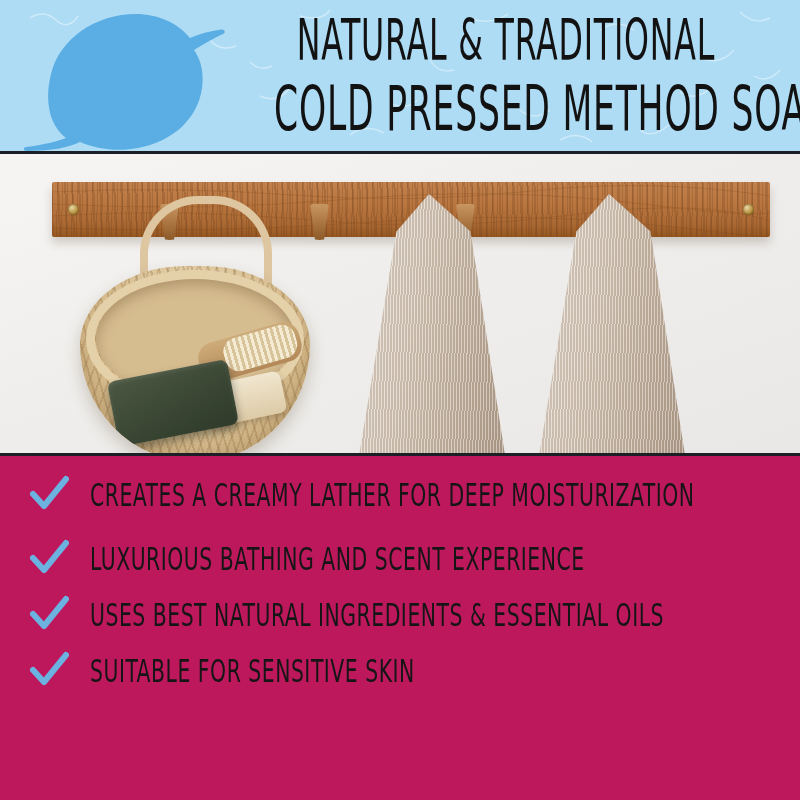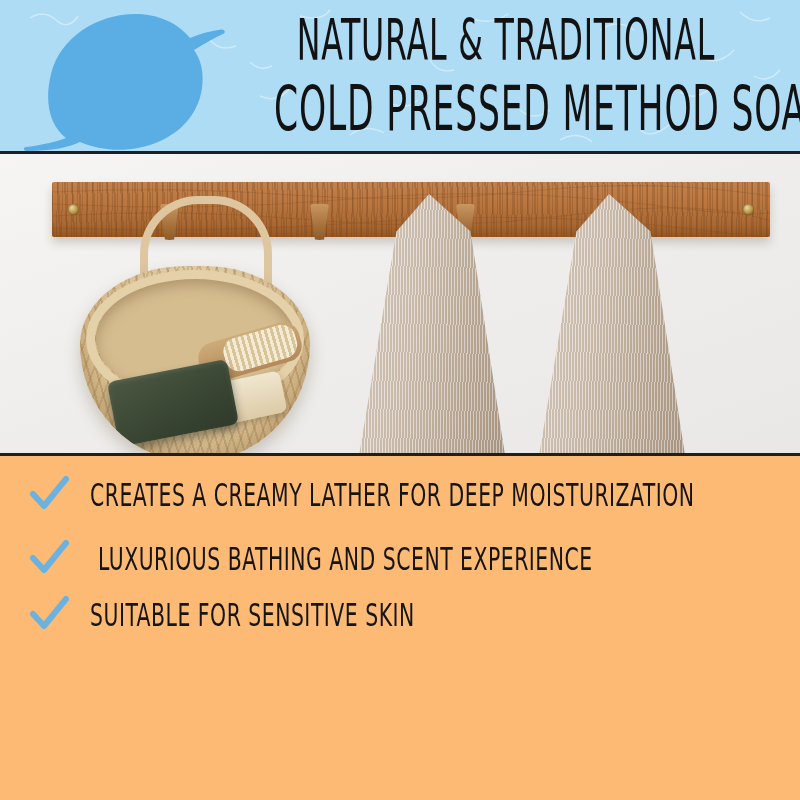--- a/index.html
+++ b/index.html
@@ -234,33 +234,32 @@
       linear-gradient(100deg, #e4dbd1 0%, #d6c9bb 38%, #bfae9c 72%, #a99683 100%);
     box-shadow: -6px 4px 14px rgba(110,95,80,.22);
   }
   .towel-2 { }
 
   
   .checklist {
     position: relative;
     width: 800px;
     height: 344px;
-    background: #fdba74;
+    background: #be185d;
     padding-top: 10px;
     box-sizing: border-box;
   }
   .check-row {
     display: flex;
     align-items: center;
     height: 56px;
     padding-left: 28px;
   }
   .check-row.gap-before {
     margin-top: 8px;
-    gap: 8px;
   }
   .check-mark {
     flex: 0 0 auto;
     width: 42px;
     height: 42px;
     margin-right: 20px;
   }
   .check-text {
     font-family: "DejaVu Sans Condensed", "Liberation Sans Narrow", "Liberation Sans", sans-serif;
     font-size: 27px;
@@ -378,20 +377,26 @@
 
 
     <div class="check-row gap-before">
       <svg class="check-mark" viewBox="0 0 42 42">
         <path d="M5 21 L16 33 L38 6" fill="none" stroke="#6bb2e0" stroke-width="6" stroke-linecap="round" stroke-linejoin="round"></path>
       </svg>
       <span class="check-text">LUXURIOUS BATHING AND SCENT EXPERIENCE</span>
     </div>
 
 
+    <div class="check-row">
+      <svg class="check-mark" viewBox="0 0 42 42">
+        <path d="M5 21 L16 33 L38 6" fill="none" stroke="#6bb2e0" stroke-width="6" stroke-linecap="round" stroke-linejoin="round"></path>
+      </svg>
+      <span class="check-text">USES BEST NATURAL INGREDIENTS &amp; ESSENTIAL OILS</span>
+    </div>
 
     <div class="check-row">
       <svg class="check-mark" viewBox="0 0 42 42">
         <path d="M5 21 L16 33 L38 6" fill="none" stroke="#6bb2e0" stroke-width="6" stroke-linecap="round" stroke-linejoin="round"></path>
       </svg>
       <span class="check-text">SUITABLE FOR SENSITIVE SKIN</span>
     </div>
 
   </div>
 </div>

